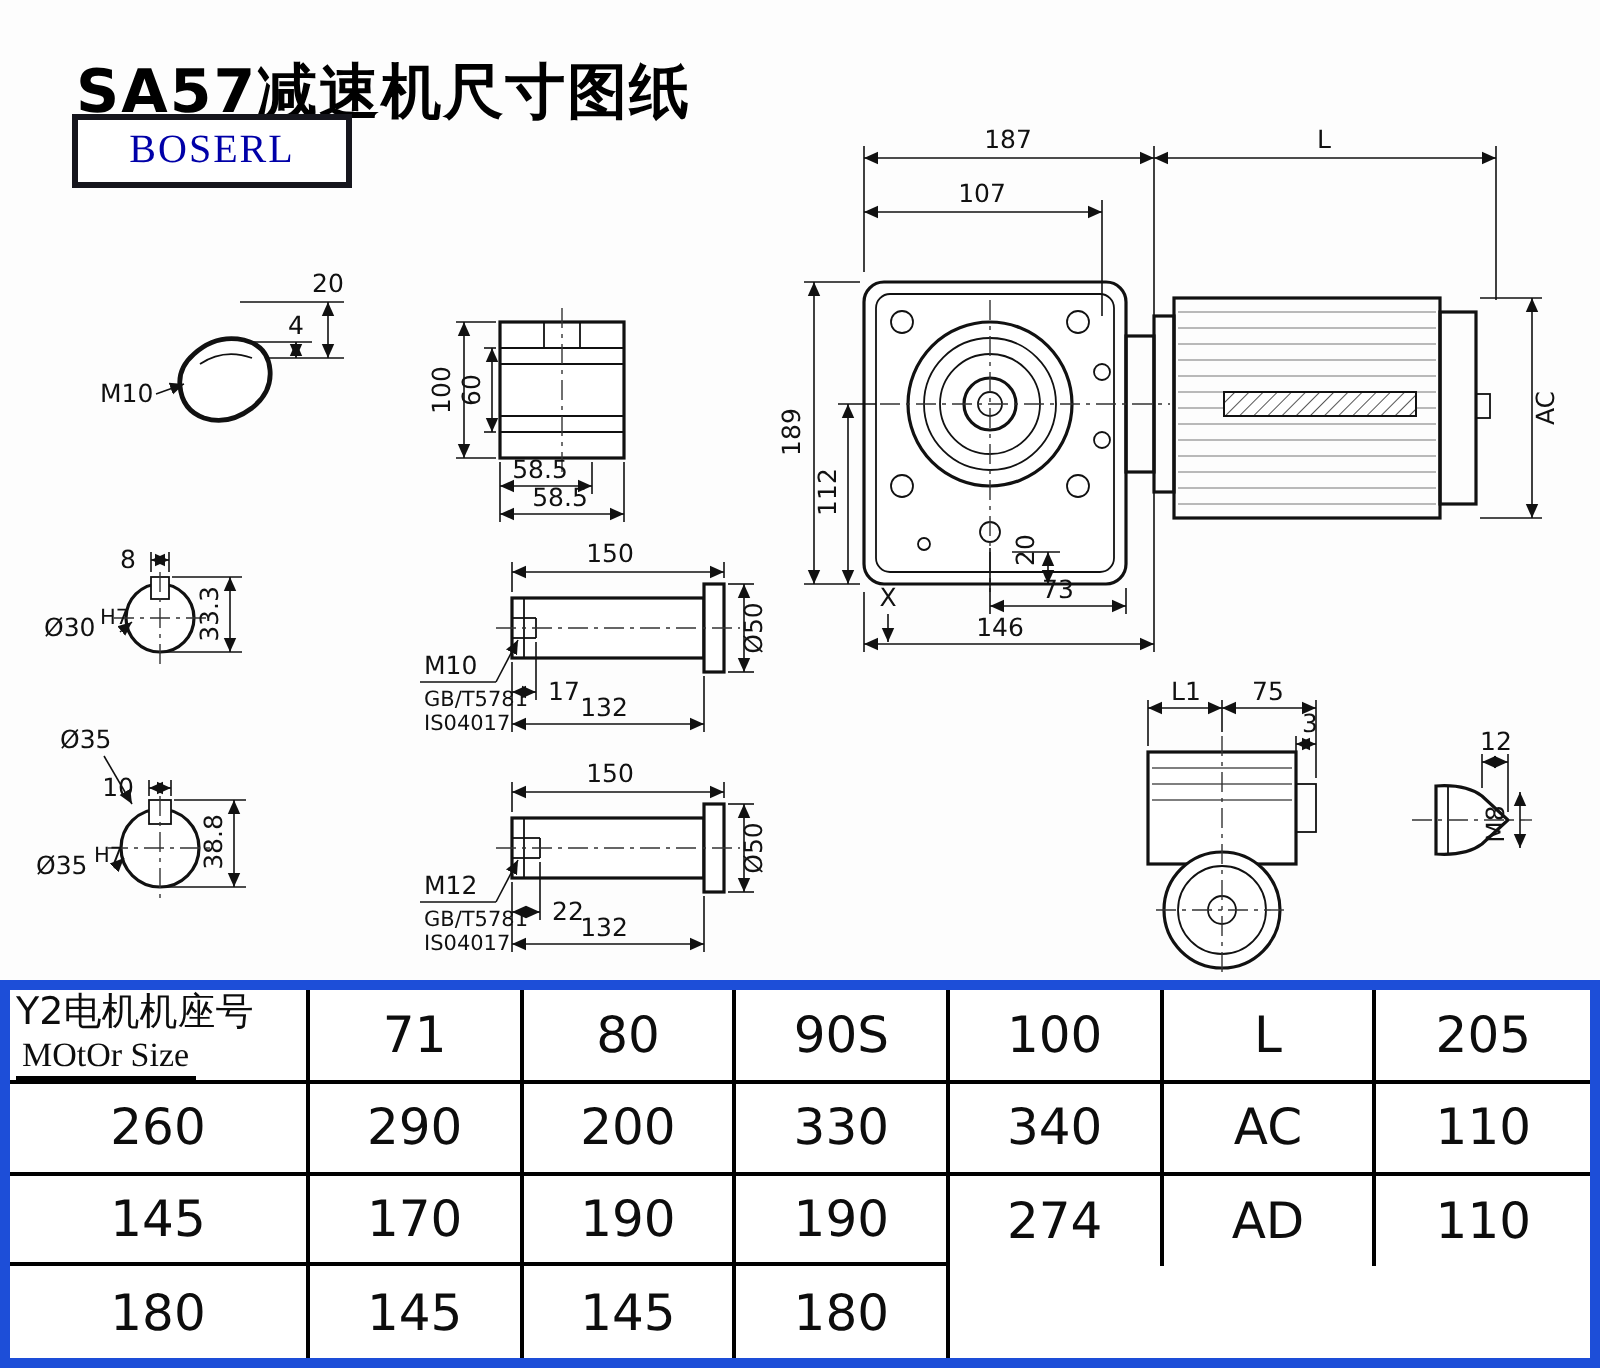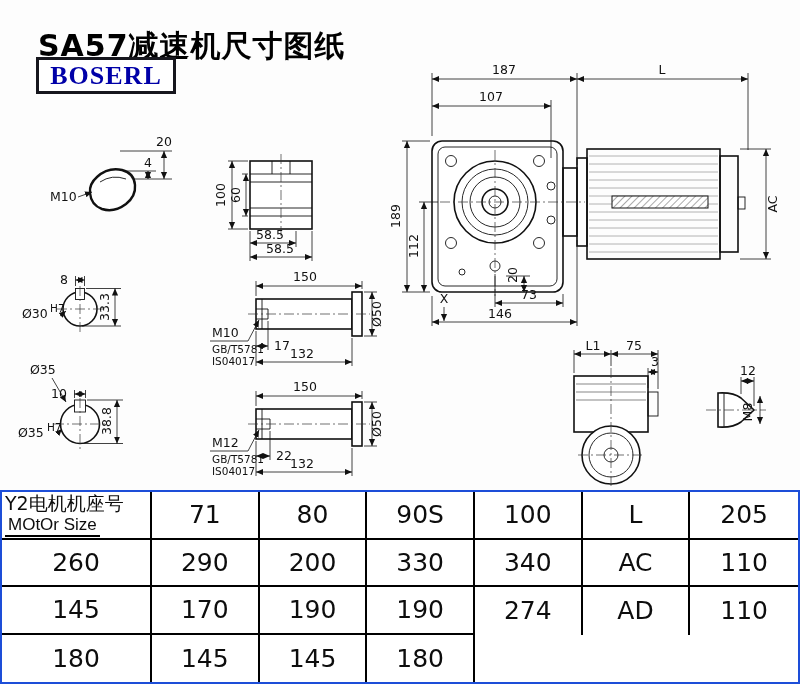--- a/index.html
+++ b/index.html
@@ -1,42 +1,42 @@
 <!DOCTYPE html>
 <html><head>
 <meta charset="utf-8">
 <style>
   *{margin:0;padding:0;box-sizing:border-box}
   html,body{width:800px;height:684px;background:#fdfdfd;overflow:hidden;position:relative;
     font-family:"DejaVu Sans",sans-serif;color:#111}
   .title{position:absolute;left:38px;top:26px;font-size:30px;font-weight:bold;letter-spacing:1px;color:#000}
   .brand{position:absolute;left:36px;top:57px;width:140px;height:37px;border:3px solid #16161d;
     display:flex;align-items:center;justify-content:center;background:#fff}
-  .brand span{font-family:"Liberation Serif",serif;font-weight:bold;font-size:26px;color:#0000a8;letter-spacing:1px}
+  .brand span{font-family:"Liberation Serif",serif;font-weight:normal;font-size:20px;color:#0000a8;letter-spacing:1px}
   svg.draw{position:absolute;left:0;top:0}
   svg text{font-family:"DejaVu Sans",sans-serif;font-size:12.5px;fill:#111}
   svg text.sm{font-size:10.5px}
   .ol{fill:none;stroke:#111;stroke-width:1.6}
   .olf{fill:#fff;stroke:#111;stroke-width:1.6}
   .ol2{fill:none;stroke:#111;stroke-width:.9}
   .ol2f{fill:#fff;stroke:#111;stroke-width:.9}
   .olb{fill:#fff;stroke:#111;stroke-width:2.4}
   .dl{stroke:#111;stroke-width:.8;fill:none}
   .cl{stroke:#333;stroke-width:.7;stroke-dasharray:10 3 2 3;fill:none}
   .fin{stroke:#777;stroke-width:.55;fill:none}
   .fin2{stroke:#555;stroke-width:.7;fill:none}
-  .dim-table{position:absolute;left:0;top:490px;width:800px;height:194px;border:2px solid #1d4ed8;
+  .dim-table{position:absolute;left:0;top:490px;width:800px;height:194px;border:5px solid #1d4ed8;
     display:grid;grid-template-columns:150px repeat(6,1fr);grid-template-rows:repeat(4,1fr);background:#fff}
   .cell{border-right:2px solid #000;border-bottom:2px solid #000;display:flex;align-items:center;
     justify-content:center;font-size:25px;color:#0d0d0d}
   .cell:nth-child(7n){border-right:none}
   .cell:nth-last-child(-n+7){border-bottom:none}
   .hcell{flex-direction:column;align-items:flex-start;justify-content:center;padding-left:3px}
   .hl1{font-size:19px;line-height:22px}
-  .hl2{font-size:17px;font-family:Liberation Sans, sans-serif;border-bottom:2px solid #000;padding:0 3px;line-height:21px}
+  .hl2{font-size:17px;font-family:Liberation Serif, serif;border-bottom:2px solid #000;padding:0 3px;line-height:21px}
 </style>
 </head>
 <body>
 
 <div class="title">SA57减速机尺寸图纸</div>
 <div class="brand">
   <span>BOSERL</span>
 </div>
 
 <svg class="draw" width="800" height="490" viewBox="0 0 800 490">

